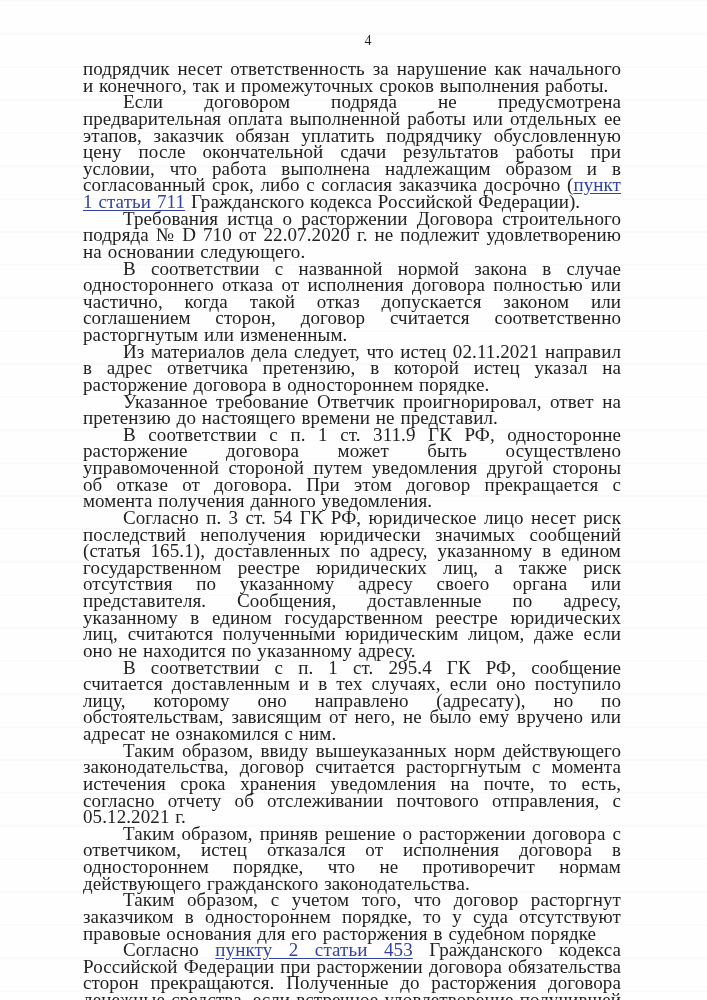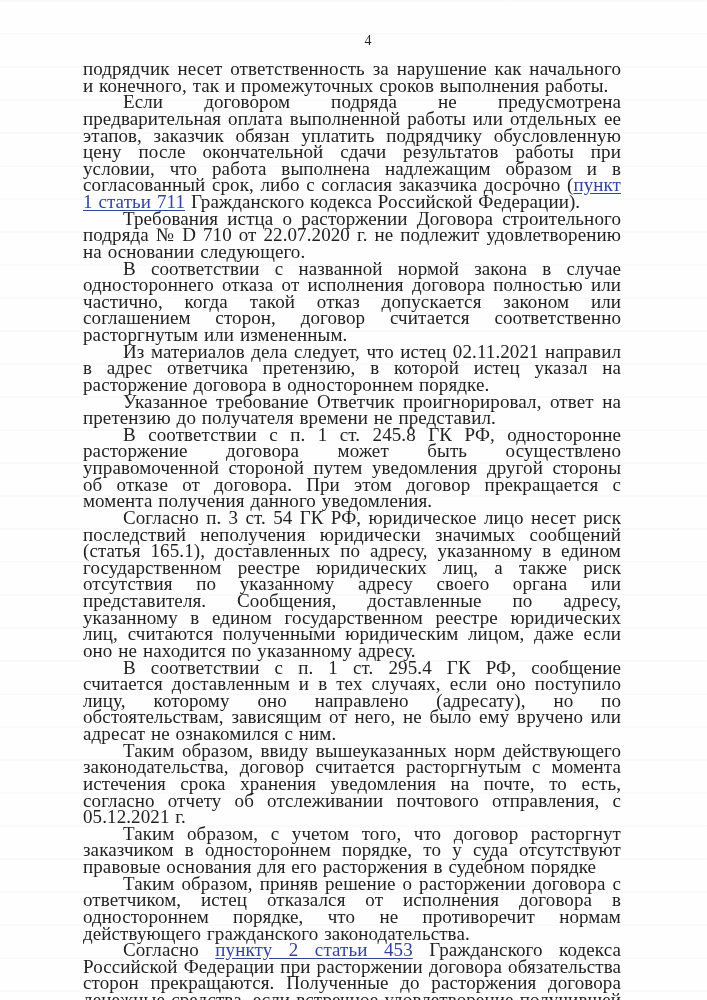--- a/index.html
+++ b/index.html
@@ -68,22 +68,22 @@
 <body>
 
 <div class="page" style="background: rgb(254, 254, 254);">
   <div class="page-number">4</div>
   <div class="doc-body">
       <p class="no-indent"><span>подрядчик несет ответственность за нарушение как начального и конечного, так и промежуточных сроков выполнения работы.</span></p>
       <p class=""><span>Если договором подряда не предусмотрена предварительная оплата выполненной работы или отдельных ее этапов, заказчик обязан уплатить подрядчику обусловленную цену после окончательной сдачи результатов работы при условии, что работа выполнена надлежащим образом и в согласованный срок, либо с согласия заказчика досрочно (</span><a href="#">пункт 1 статьи 711</a><span> Гражданского кодекса Российской Федерации).</span></p>
       <p class=""><span>Требования истца о расторжении Договора строительного подряда № D 710 от 22.07.2020 г. не подлежит удовлетворению на основании следующего.</span></p>
       <p class=""><span>В соответствии с названной нормой закона в случае одностороннего отказа от исполнения договора полностью или частично, когда такой отказ допускается законом или соглашением сторон, договор считается соответственно расторгнутым или измененным.</span></p>
       <p class=""><span>Из материалов дела следует, что истец 02.11.2021 направил в адрес ответчика претензию, в которой истец указал на расторжение договора в одностороннем порядке.</span></p>
-      <p class=""><span>Указанное требование Ответчик проигнорировал, ответ на претензию до получателя времени не представил.</span></p>
-      <p class=""><span>В соответствии с п. 1 ст. 245.8 ГК РФ, односторонне расторжение договора может быть осуществлено управомоченной стороной путем уведомления другой стороны об отказе от договора. При этом договор прекращается с момента получения данного уведомления.</span></p>
+      <p class=""><span>Указанное требование Ответчик проигнорировал, ответ на претензию до настоящего времени не представил.</span></p>
+      <p class=""><span>В соответствии с п. 1 ст. 311.9 ГК РФ, односторонне расторжение договора может быть осуществлено управомоченной стороной путем уведомления другой стороны об отказе от договора. При этом договор прекращается с момента получения данного уведомления.</span></p>
       <p class=""><span>Согласно п. 3 ст. 54 ГК РФ, юридическое лицо несет риск последствий неполучения юридически значимых сообщений (статья 165.1), доставленных по адресу, указанному в едином государственном реестре юридических лиц, а также риск отсутствия по указанному адресу своего органа или представителя. Сообщения, доставленные по адресу, указанному в едином государственном реестре юридических лиц, считаются полученными юридическим лицом, даже если оно не находится по указанному адресу.</span></p>
       <p class=""><span>В соответствии с п. 1 ст. 295.4 ГК РФ, сообщение считается доставленным и в тех случаях, если оно поступило лицу, которому оно направлено (адресату), но по обстоятельствам, зависящим от него, не было ему вручено или адресат не ознакомился с ним.</span></p>
       <p class=""><span>Таким образом, ввиду вышеуказанных норм действующего законодательства, договор считается расторгнутым с момента истечения срока хранения уведомления на почте, то есть, согласно отчету об отслеживании почтового отправления, с 05.12.2021 г.</span></p>
+      <p class=""><span>Таким образом, приняв решение о расторжении договора с ответчиком, истец отказался от исполнения договора в одностороннем порядке, что не противоречит нормам действующего гражданского законодательства.</span></p>
       <p class=""><span>Таким образом, с учетом того, что договор расторгнут заказчиком в одностороннем порядке, то у суда отсутствуют правовые основания для его расторжения в судебном порядке</span></p>
-      <p class=""><span>Таким образом, приняв решение о расторжении договора с ответчиком, истец отказался от исполнения договора в одностороннем порядке, что не противоречит нормам действующего гражданского законодательства.</span></p>
       <p class=""><span>Согласно </span><a href="#">пункту 2 статьи 453</a><span> Гражданского кодекса Российской Федерации при расторжении договора обязательства сторон прекращаются. Полученные до расторжения договора денежные средства, если встречное удовлетворение получившей их стороной не было предоставлено и обязанность его предоставить отпала, являются неосновательным обогащением получателя (</span><a href="#">пункт 1</a><span> информационного письма Президиума Высшего Арбитражного Суда Российской Федерации от 11.01.2000 №49</span></p>
     </div>
 </div>
 
 </body></html>

